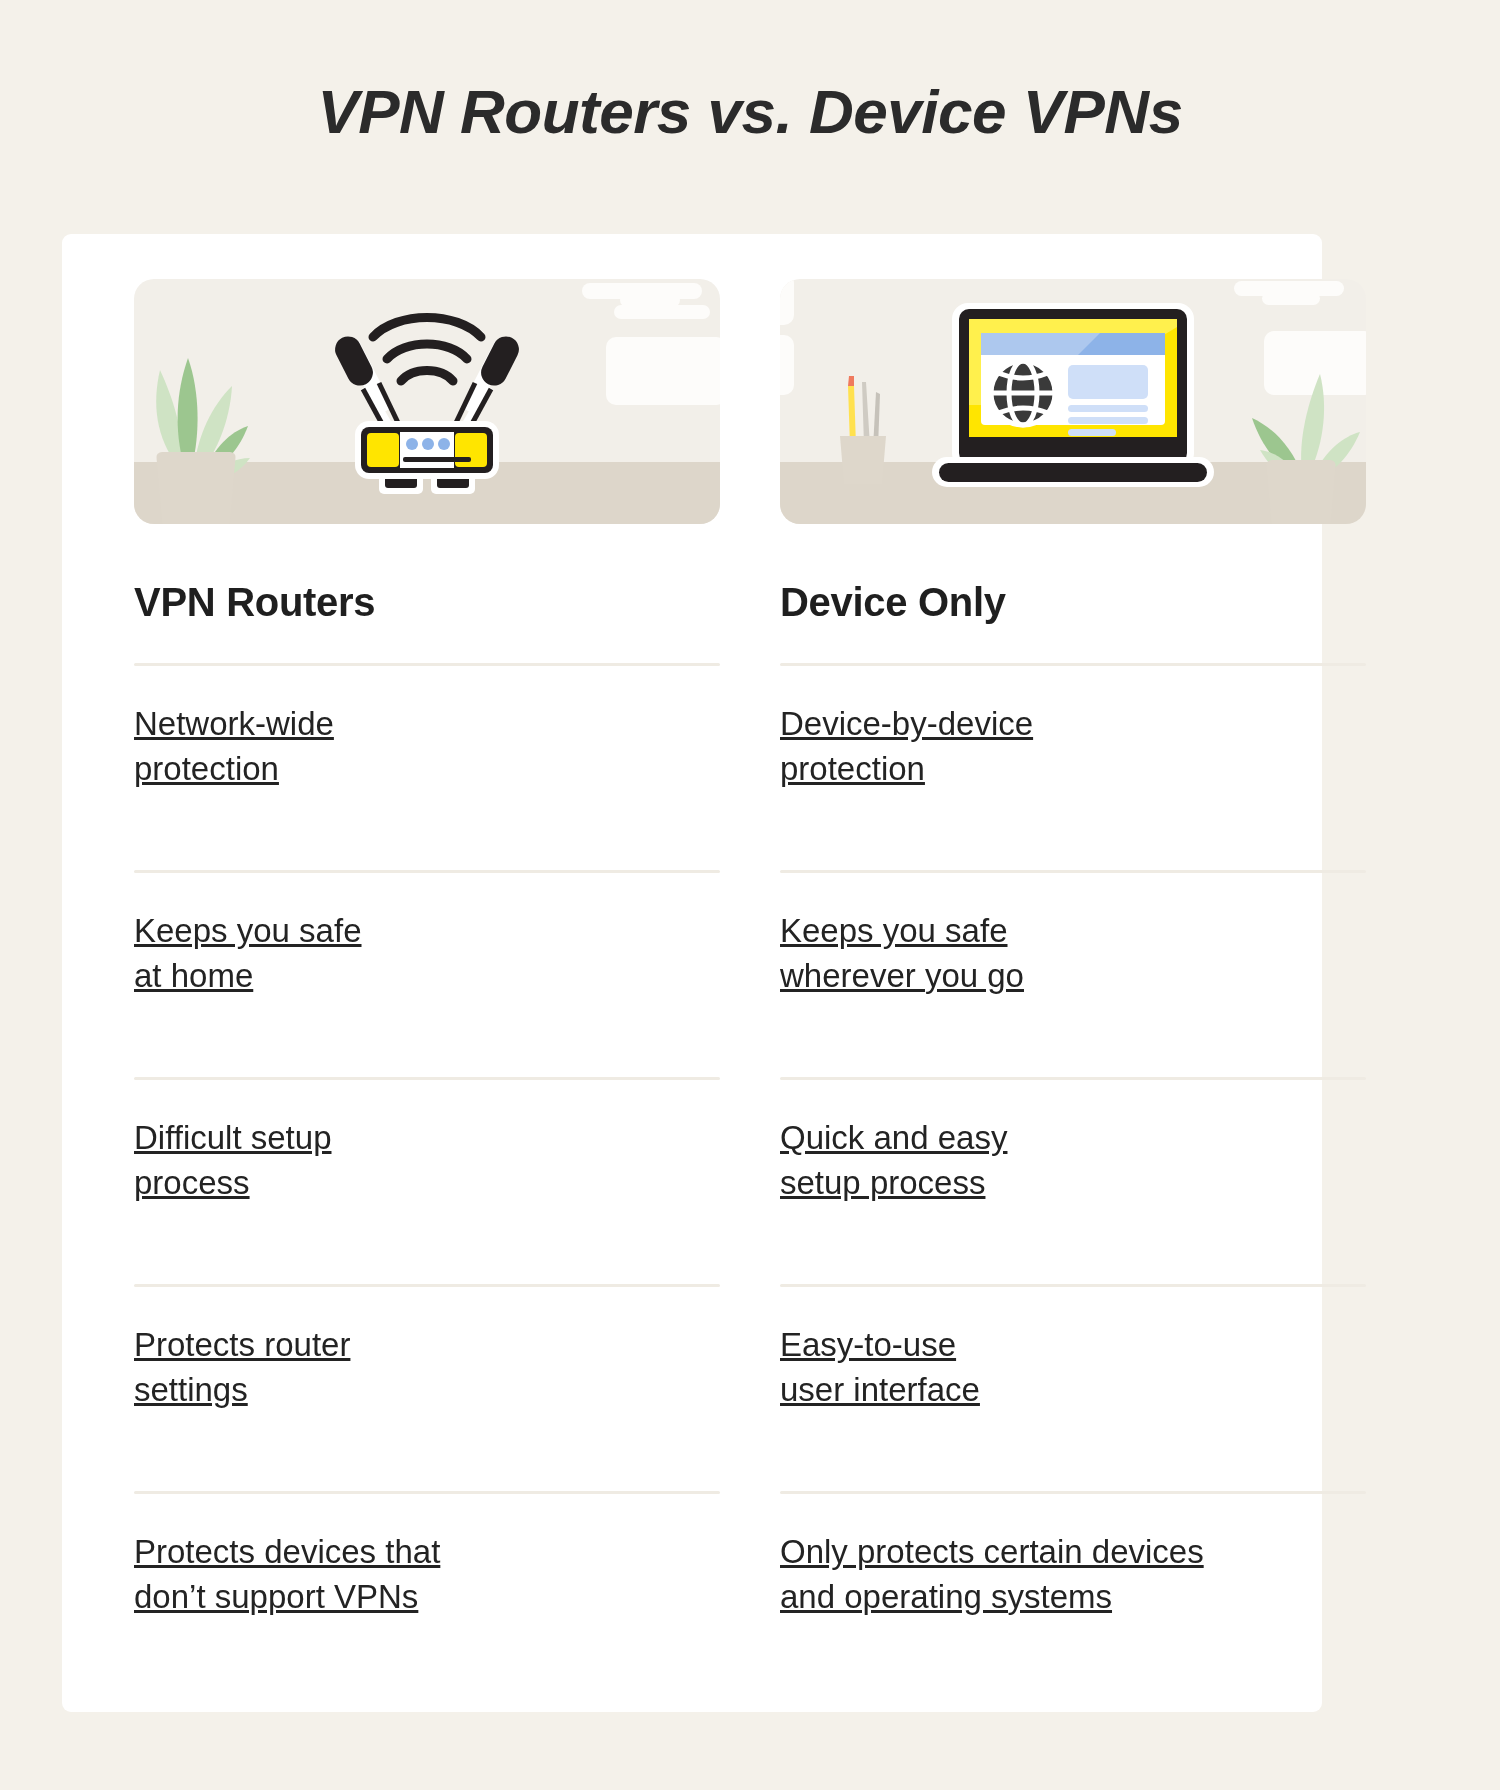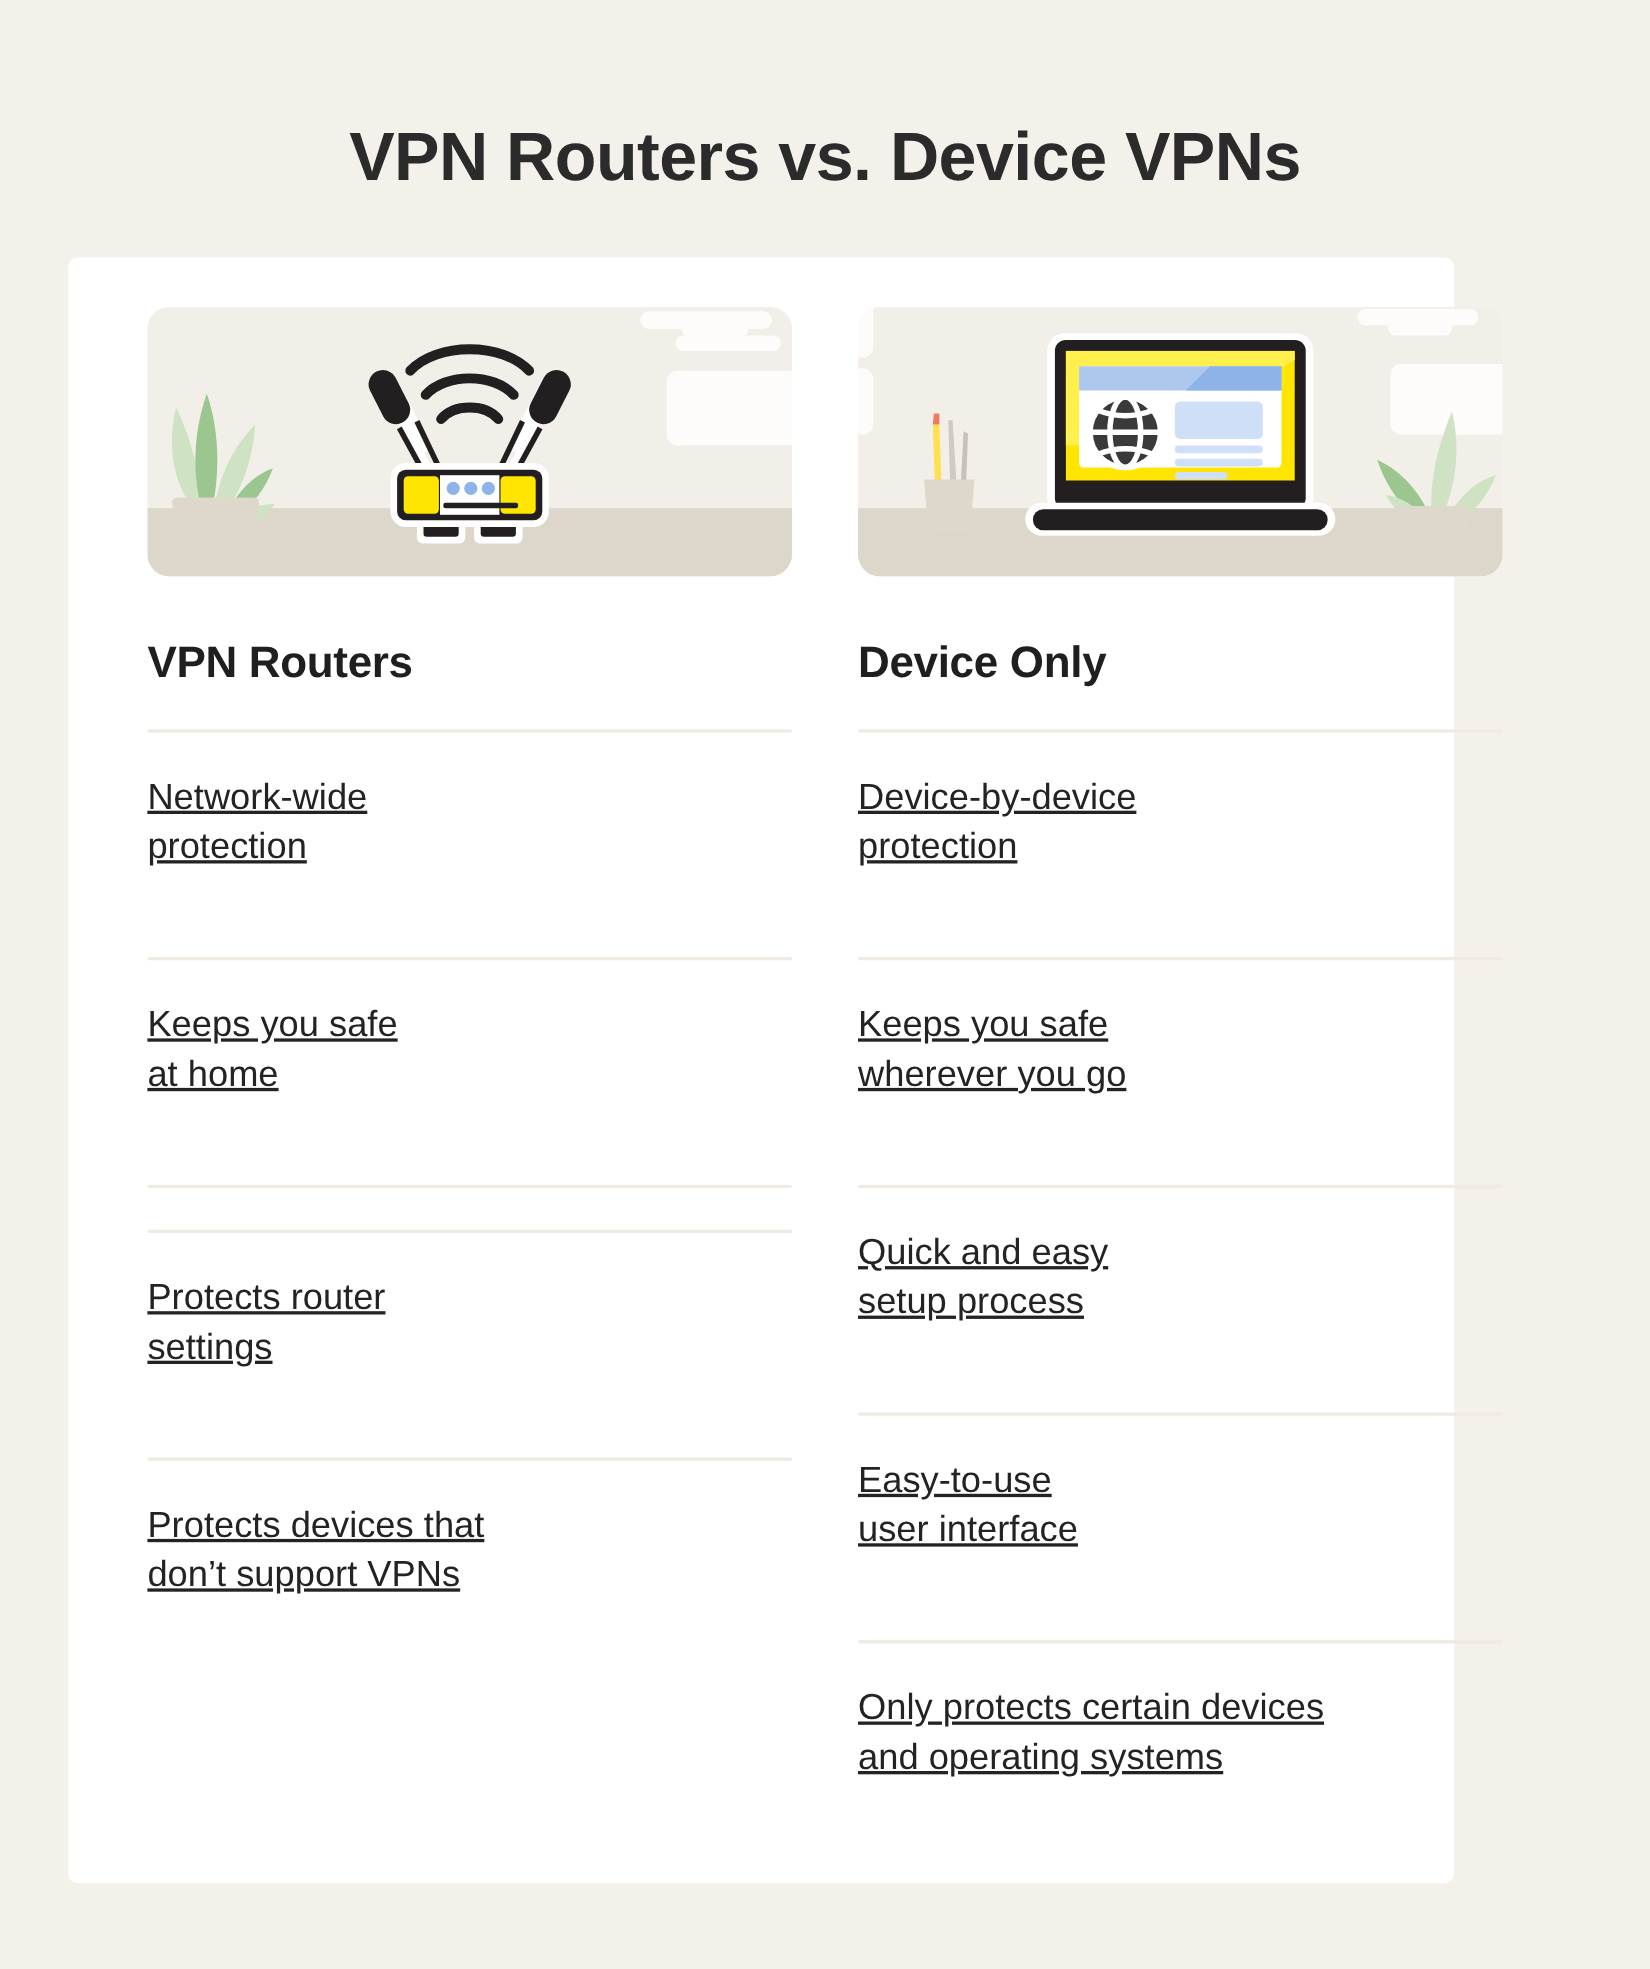--- a/index.html
+++ b/index.html
@@ -12,22 +12,23 @@
     overflow: hidden;
     position: relative;
   }
 
   .page-title {
     text-align: center;
     font-size: 62px;
     font-weight: 700;
     color: #2b2b2b;
     letter-spacing: -0.5px;
-    padding-top: 110px;
+    padding-top: 78px;
     line-height: 1.1;
+    font-style: italic;
   }
 
   .card {
     position: absolute;
     left: 62px;
     top: 234px;
     width: 1260px;
     height: 1478px;
     background: #ffffff;
     border-radius: 9px;
@@ -199,20 +200,22 @@
 
       <h2 class="col-head">VPN Routers</h2>
 
       <div class="divider"></div>
       <div class="row-item">Network-wide
 protection</div>
       <div class="divider"></div>
       <div class="row-item">Keeps you safe
 at home</div>
       <div class="divider"></div>
+      <div class="row-item">Difficult setup
+process</div>
       <div class="divider"></div>
       <div class="row-item">Protects router
 settings</div>
       <div class="divider"></div>
       <div class="row-item tall">Protects devices that
 don’t support VPNs</div>
     </div>
 
     <div class="column">
 

